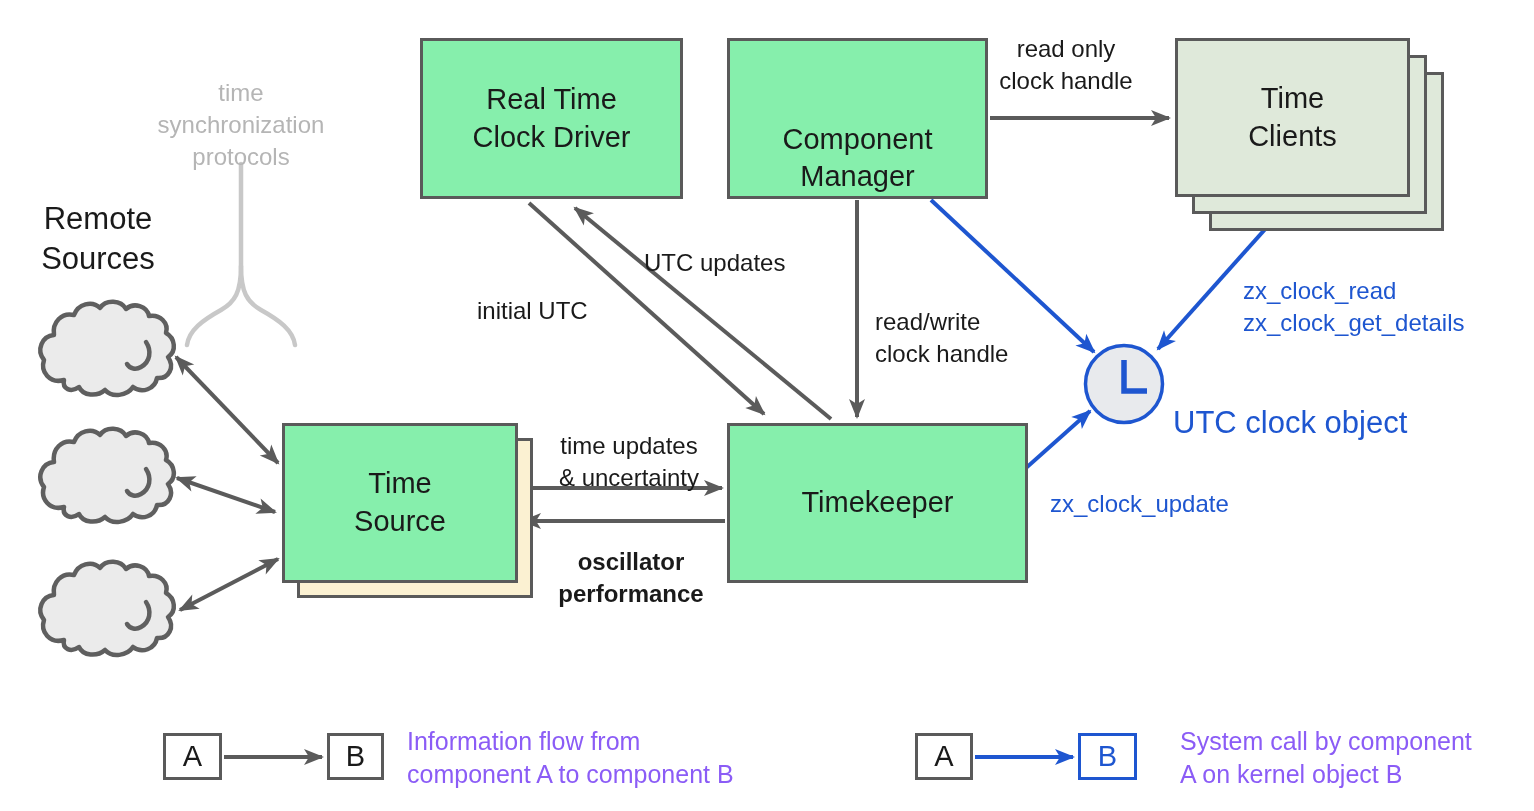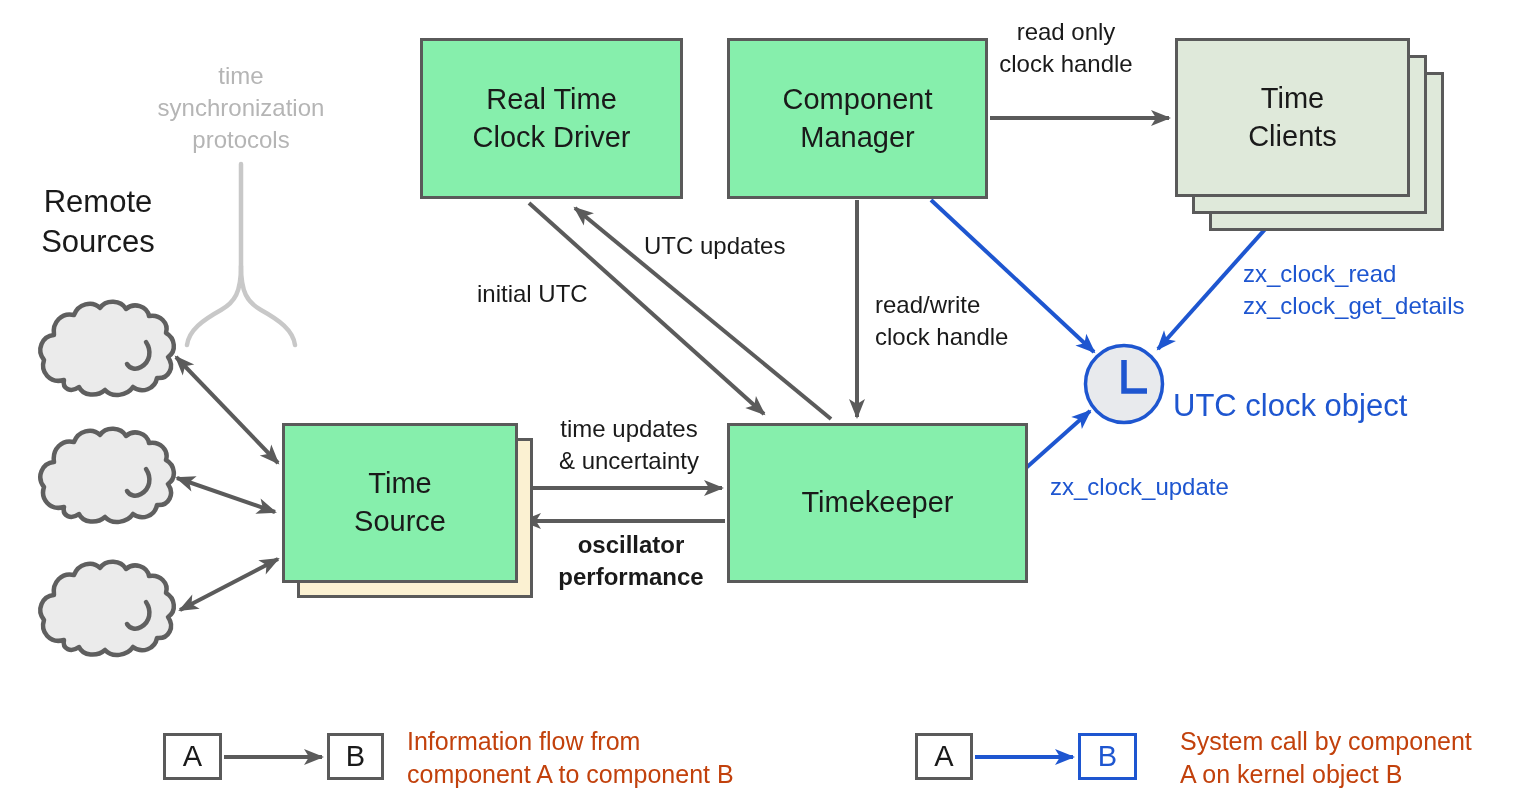--- a/index.html
+++ b/index.html
@@ -5,29 +5,29 @@
   html,body{margin:0;padding:0;background:#fff;}
   .stage{position:relative;width:1534px;height:811px;background:#ffffff;overflow:hidden;
          font-family:"Liberation Sans", sans-serif;color:#1a1a1a;}
   svg.layer{position:absolute;left:0;top:0;width:1534px;height:811px;}
   .box{position:absolute;box-sizing:border-box;background:#86efac;border:3.5px solid #5A5A5A;
        display:flex;align-items:center;justify-content:center;text-align:center;
        font-size:29px;line-height:1.3;white-space:pre-line;color:#1a1a1a;}
   .box.green{background:#DFE9DA;}
   .box.shadow{background:#FBF1D2;}
   .box.green-shadow{background:#DFE9DA;}
-  .lbl{position:absolute;white-space:pre-line;font-size:24px;line-height:1.33;}
+  .lbl{position:absolute;white-space:pre-line;font-size:24px;line-height:1.33;margin-top:17px;}
   .lbl.center{transform:translateX(-50%);text-align:center;}
   .lbl.blue{color:#1E56D0;}
   .lbl.muted{color:#B5B5B5;}
   .lbl.big{font-size:31px;line-height:1.3;}
   .legend-box{position:absolute;box-sizing:border-box;background:#ffffff;border:3.5px solid #5A5A5A;
        display:flex;align-items:center;justify-content:center;font-size:29px;color:#1a1a1a;}
   .legend-box.blue{border-color:#1E56D0;color:#1E56D0;}
-  .legend-text{position:absolute;white-space:pre-line;font-size:25px;line-height:1.32;color:#c2410c;}
+  .legend-text{position:absolute;white-space:pre-line;font-size:25px;line-height:1.32;color:#8b5cf6;}
 </style>
 </head>
 <body>
 
 <div class="stage">
 
   <svg class="layer" viewBox="0 0 1534 811">
     <defs>
       <marker id="mg" markerUnits="userSpaceOnUse" markerWidth="22" markerHeight="18" refX="19" refY="9" orient="auto-start-reverse">
         <path d="M1,1 L21,9 L1,17 L6,9 Z" fill="#5B5B5B"></path>
@@ -85,21 +85,21 @@
 Source</span></div>
 
   <div class="box green-shadow" style="left:1209px;top:72px;width:235px;height:159px;"></div>
   <div class="box green-shadow" style="left:1192px;top:55px;width:235px;height:159px;"></div>
   <div class="box green" style="left:1175px;top:38px;width:235px;height:159px;"><span>Time
 Clients</span></div>
 
   <div class="box" style="left:420px;top:38px;width:263px;height:161px;"><span>Real Time
 Clock Driver</span></div>
 
-  <div class="box" style="left:727px;top:38px;width:261px;height:161px;"><span>Component
+  <div class="box" style="left:727px;top:38px;width:261px;height:161px;align-items:flex-end;"><span>Component
 Manager</span></div>
 
   <div class="box" style="left:727px;top:423px;width:301px;height:160px;"><span>Timekeeper</span></div>
 
   <div class="lbl center muted" style="left:241px;top:60px;">time
 synchronization
 protocols</div>
   <div class="lbl center big" style="left:98px;top:182px;">Remote
 Sources</div>
   <div class="lbl center" style="left:1066px;top:16px;">read only

